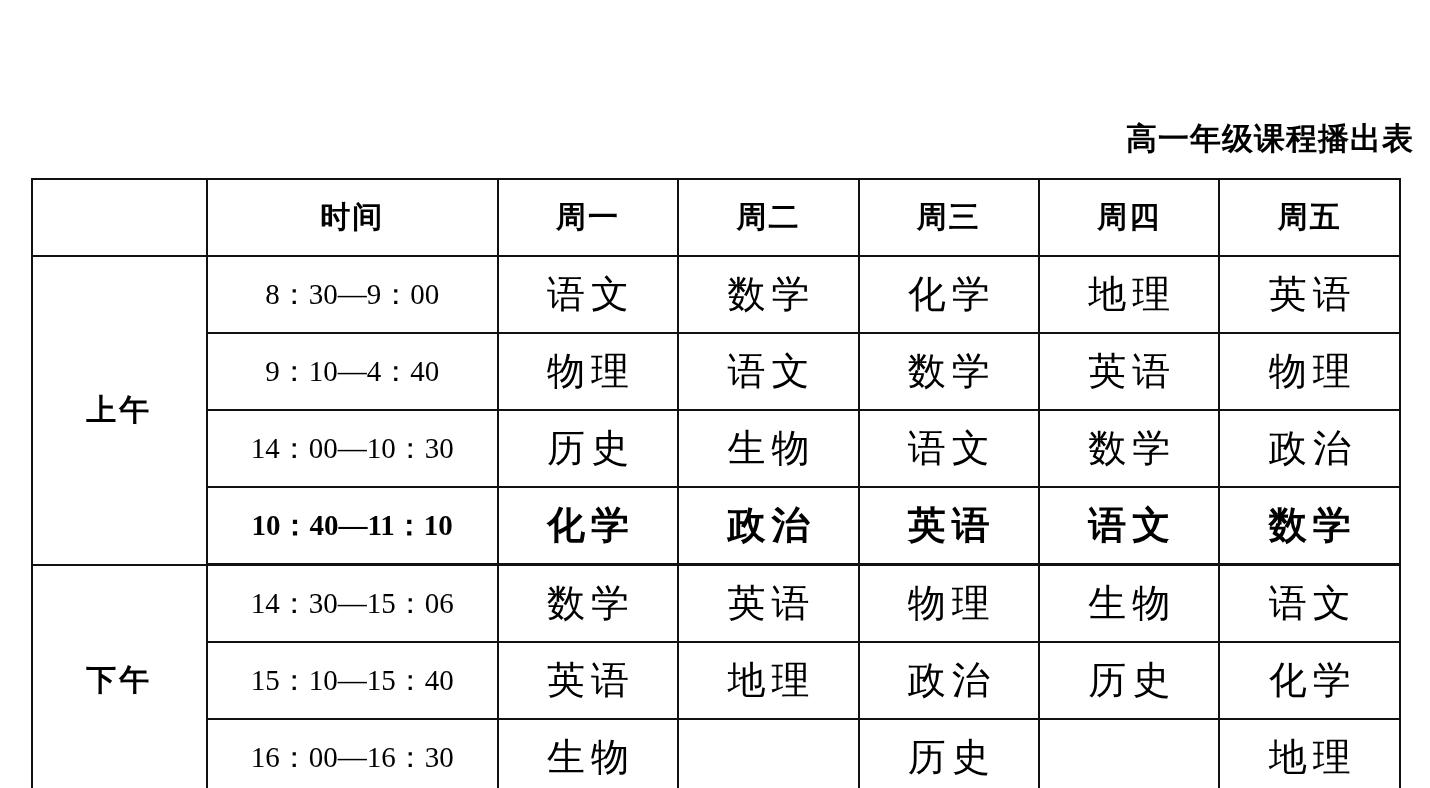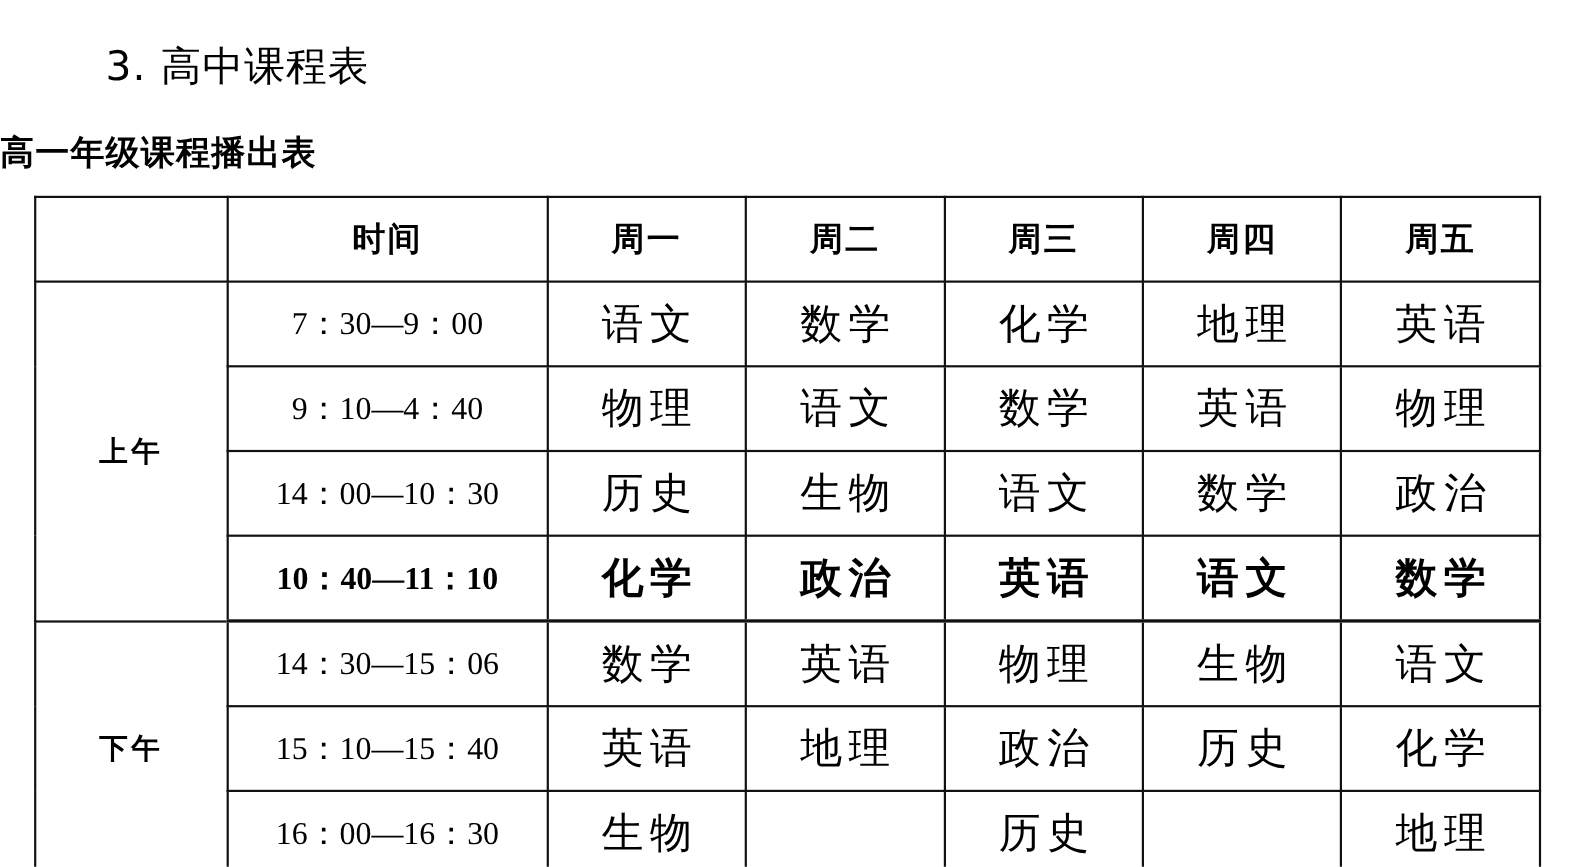--- a/index.html
+++ b/index.html
@@ -25,23 +25,23 @@
     top: 36px;
     font-family: "DejaVu Sans", "Liberation Sans", sans-serif;
     font-size: 37px;
     font-weight: 400;
     letter-spacing: 1px;
     white-space: nowrap;
   }
   .table-title {
     position: absolute;
     left: 0;
-    right: 1px;
+    right: 16px;
     top: 118px;
-    text-align: left;
+    text-align: right;
     font-family: "DejaVu Sans", "Liberation Sans", sans-serif;
     font-size: 31px;
     font-weight: bold;
     letter-spacing: 1px;
   }
   .table-wrap {
     position: absolute;
     left: 31px;
     top: 178px;
     width: 1370px;
@@ -66,21 +66,21 @@
   td.header-cell {
     height: 72px;
     font-family: "DejaVu Sans", "Liberation Sans", sans-serif;
     font-size: 30px;
     font-weight: bold;
     letter-spacing: 2px;
   }
   td.blank-corner { }
   td.period-cell {
     font-family: "DejaVu Sans", "Liberation Sans", sans-serif;
-    font-size: 26px;
+    font-size: 30px;
     font-weight: bold;
     letter-spacing: 3px;
   }
   td.time-cell {
     font-family: "Liberation Serif", "DejaVu Serif", serif;
     font-size: 29px;
     letter-spacing: 0px;
     white-space: nowrap;
   }
   td.subject-cell {
@@ -93,21 +93,20 @@
   tr.block-end td {
     border-bottom-width: 3px;
     font-weight: bold;
   }
 </style>
 </head>
 <body>
 
 <div class="page">
 
-  <div class="section-heading">3. 高中课程表</div>
 
   <div class="table-title">高一年级课程播出表</div>
 
   <div class="table-wrap">
     <table class="schedule">
       <colgroup>
         <col class="c-period">
         <col class="c-time">
         <col class="c-day">
         <col class="c-day">
@@ -121,21 +120,21 @@
           <td class="header-cell">时间</td>
           <td class="header-cell">周一</td>
           <td class="header-cell">周二</td>
           <td class="header-cell">周三</td>
           <td class="header-cell">周四</td>
           <td class="header-cell">周五</td>
         </tr>
 
         <tr>
           <td class="period-cell" rowspan="4">上午</td>
-          <td class="time-cell">7：30—9：00</td>
+          <td class="time-cell">8：30—9：00</td>
           <td class="subject-cell">语文</td>
           <td class="subject-cell">数学</td>
           <td class="subject-cell">化学</td>
           <td class="subject-cell">地理</td>
           <td class="subject-cell">英语</td>
         </tr>
         <tr>
           <td class="time-cell">9：10—4：40</td>
           <td class="subject-cell">物理</td>
           <td class="subject-cell">语文</td>

